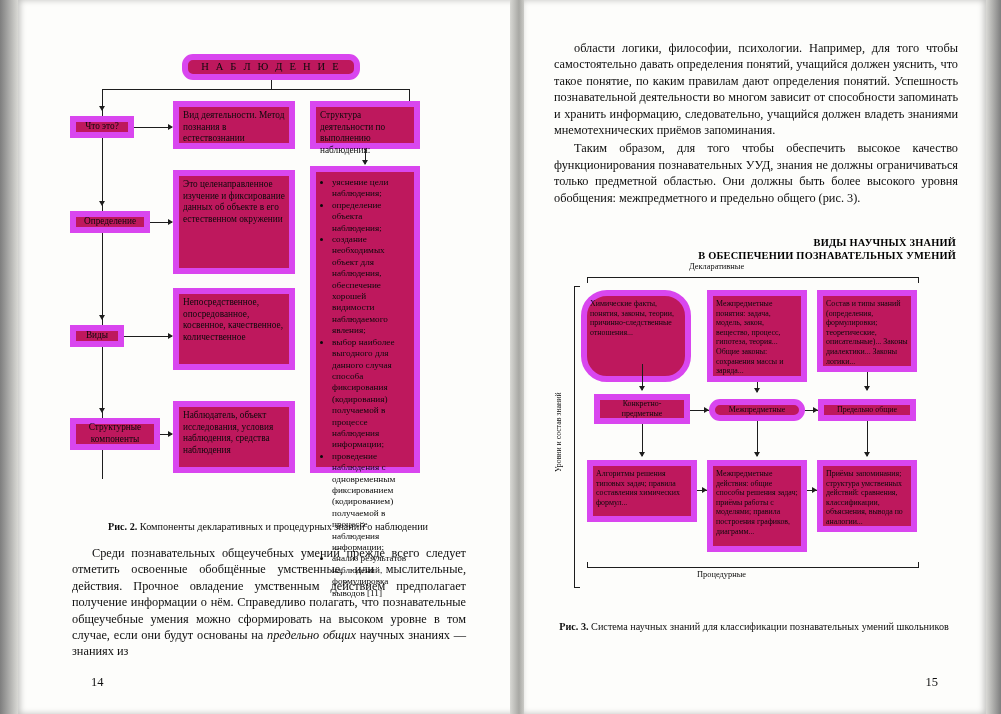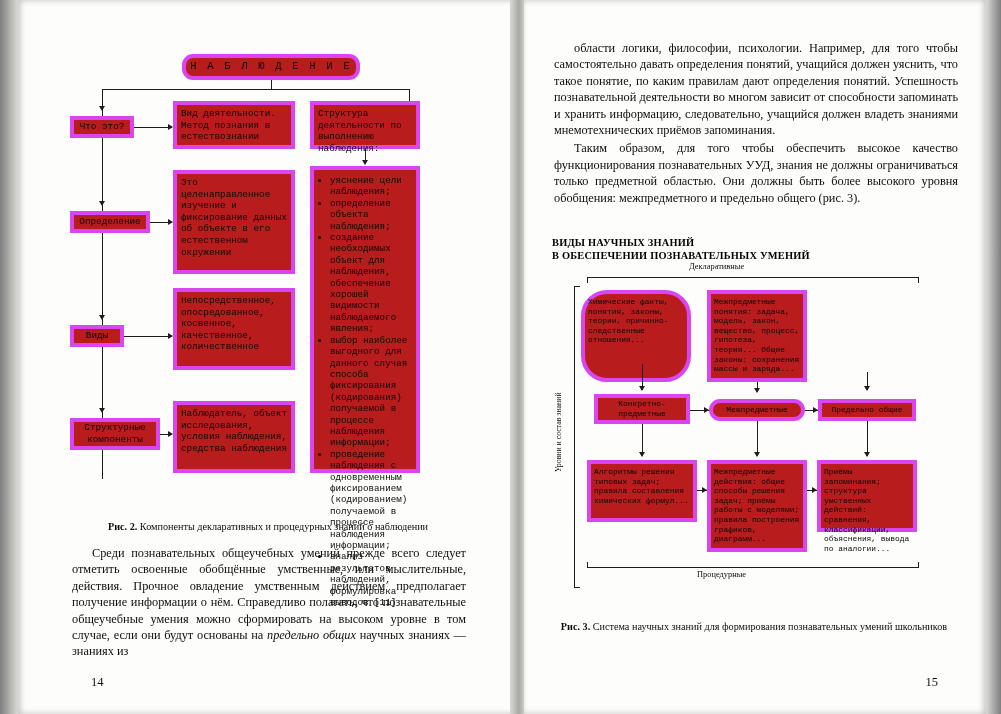--- a/index.html
+++ b/index.html
@@ -58,24 +58,24 @@
     font-size: 12.5px;
     color: #111;
   }
   .folio-left  { left: 53px; margin-left: 20px; }
   .folio-right { right: 48px; }
   .ital { font-style: italic; }
 
   
   .box {
     position: absolute;
-    background: #b91c1c;
-    border: 4px solid #d946ef;
+    background: #be185d;
+    border: 6px solid #d946ef;
     box-sizing: border-box;
-    font-family: Liberation Mono, monospace;
+    font-family: Liberation Serif, serif;
     font-size: 9.3px;
     line-height: 11.6px;
     color: #0a0a0a;
     padding: 3px 4px;
   }
   .box.center { display:flex; align-items:center; justify-content:center; text-align:center; }
   .box.leftal { text-align: left; }
   .line {
     position: absolute;
     background: #1d1d1d;
@@ -111,21 +111,21 @@
     font-size: 7.8px;
     color: #0d0d0d;
     writing-mode: vertical-rl;
     transform: rotate(180deg);
     text-align: center;
     line-height: 9px;
   }
   .fig3-title {
     position: absolute;
     left: 28px; top: 236px; width: 404px;
-    text-align: left;
+    text-align: right;
     font-size: 10.4px;
     line-height: 13px;
     font-weight: bold;
     letter-spacing: .2px;
   }
   .brace {
     position: absolute;
     border-top: 1px solid #1d1d1d;
     border-left: 1px solid #1d1d1d;
     border-right: 1px solid #1d1d1d;
@@ -232,20 +232,21 @@
     <div id="fig3">
 
       <div class="lbl" style="left:137px; top:0px;">Декларативные</div>
       <div class="brace" style="left:35px; top:15px; width:330px;"></div>
 
       <div class="vlbl" style="left:2px; top:130px; height:80px;">Уровни и состав знаний</div>
       <div class="brace-v" style="left:22px; top:24px; height:300px;"></div>
 
       <div class="box leftal" style="left:29px; top:28px; width:110px; height:92px;border-radius:26px;"><span>Химические факты, понятия, законы, теории, причинно-следственные отношения...</span></div>
       <div class="box leftal" style="left:155px; top:28px; width:100px; height:92px;"><span>Межпредметные понятия: задача, модель, закон, вещество, процесс, гипотеза, теория... Общие законы: сохранения массы и заряда...</span></div>
+      <div class="box leftal" style="left:265px; top:28px; width:100px; height:82px;"><span>Состав и типы знаний (определения, формулировки; теоретические, описательные)... Законы диалектики... Законы логики...</span></div>
 
       <div class="vline line" style="left:90px; top:102px; height:26px;"></div>
       <div class="arrow arrow-d" style="left:87px; top:124px;"></div>
       <div class="vline line" style="left:205px; top:120px; height:10px;"></div>
       <div class="arrow arrow-d" style="left:202px; top:126px;"></div>
       <div class="vline line" style="left:315px; top:110px; height:18px;"></div>
       <div class="arrow arrow-d" style="left:312px; top:124px;"></div>
 
       <div class="box center" style="left:42px; top:132px; width:96px; height:30px;">Конкретно-предметные</div>
       <div class="box center" style="left:157px; top:137px; width:96px; height:22px;border-radius:11px;">Межпредметные</div>
@@ -270,18 +271,18 @@
       <div class="hline line" style="left:145px; top:228px; width:10px;"></div>
       <div class="arrow arrow-r" style="left:150px; top:225px;"></div>
       <div class="hline line" style="left:255px; top:228px; width:10px;"></div>
       <div class="arrow arrow-r" style="left:260px; top:225px;"></div>
 
       <div class="brace-b" style="left:35px; top:300px; width:330px;"></div>
       <div class="lbl" style="left:145px; top:308px;">Процедурные</div>
     </div>
 
     <div class="caption" style="position:absolute; left:28px; top:620px; width:404px;">
-      <b>Рис. 3.</b><span> Система научных знаний для формирования познавательных умений школьников</span>
+      <b>Рис. 3.</b><span> Система научных знаний для классификации познавательных умений школьников</span>
     </div>
 
     <div class="folio folio-right">15</div>
   </div>
 </div>
 
 </body></html>

